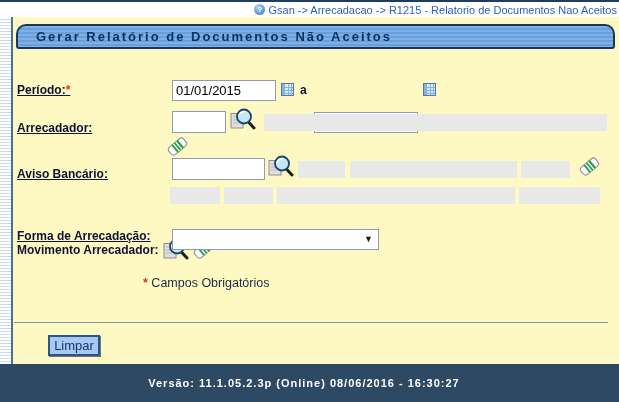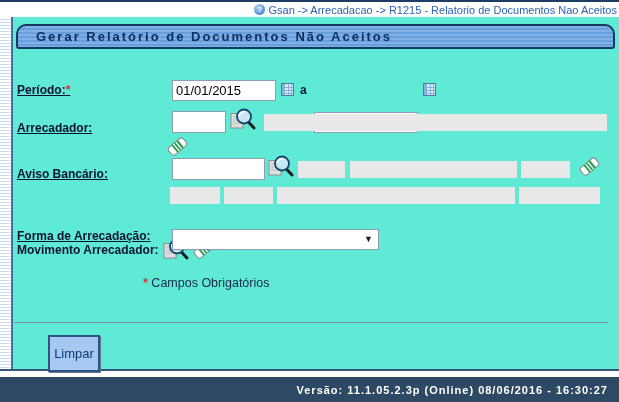--- a/index.html
+++ b/index.html
@@ -15,21 +15,21 @@
              color:#fff;font-size:8px;font-weight:bold;display:flex;
              align-items:center;justify-content:center;cursor:pointer;}
   .breadcrumb{font-size:11px;color:#3060b8;white-space:nowrap;}
 
   
   .page{position:absolute;top:17px;left:0;right:0;height:354px;
         border-bottom:2px solid #35567c;box-sizing:border-box;}
   .stripes{position:absolute;left:0;top:0;bottom:0;width:11px;
            background:repeating-linear-gradient(to bottom,#ffffff 0,#ffffff 2px,#c9dcf4 2px,#c9dcf4 3px);
            border-right:2px solid #48719e;}
-  .panel{position:absolute;left:13px;top:0;right:0;bottom:0;background:#5eead4;}
+  .panel{position:absolute;left:13px;top:0;right:0;bottom:0;background:#fef9c3;}
 
   .title-bar{position:absolute;left:3px;top:7px;right:4px;height:25px;box-sizing:border-box;
              border:2px solid #16385e;border-radius:10px 10px 3px 3px;
              background:repeating-linear-gradient(to bottom,#7fb1e8 0,#7fb1e8 2px,#689ed9 2px,#689ed9 4px);
              display:flex;align-items:center;}
   .title-text{font-size:13px;font-weight:bold;letter-spacing:2px;color:#0c3060;
               padding-left:18px;white-space:nowrap;}
 
   .intro{position:absolute;left:4px;top:42px;font-size:12px;color:#101430;white-space:nowrap;}
 
@@ -54,22 +54,22 @@
   .divider{position:absolute;left:1px;top:305px;width:594px;height:0;
            border-top:1px solid #8090a8;}
 
   .btn{position:absolute;box-sizing:border-box;background:#a7c8f0;border:2px solid #2e5485;
        box-shadow:1px 1px 0 #68788c;color:#0f3a78;font-family:"Liberation Sans",sans-serif;
        font-size:13px;text-align:center;padding:0;cursor:pointer;}
 
   .movrow{position:absolute;left:4px;top:185px;display:flex;align-items:flex-start;gap:4px;margin-top:35px;}
   .movrow .lbl-inline{font-size:12px;font-weight:bold;color:#0e1233;white-space:nowrap;padding-top:6px;}
 
-  .footer{position:absolute;left:0;right:0;bottom:0;height:25px;background:#2d4964;
-          display:flex;align-items:center;justify-content:flex-end;padding-right:11px;box-sizing:border-box;}
+  .footer{position:absolute;left:0;right:0;bottom:0;height:38px;background:#2d4964;
+          display:flex;align-items:center;justify-content:center;padding-right:11px;box-sizing:border-box;}
   .footer-text{color:#fff;font-size:11px;font-weight:bold;letter-spacing:1px;white-space:nowrap;}
 </style>
 </head>
 <body>
 
 <svg width="0" height="0" style="position:absolute">
   <defs>
     <g id="ico-cal">
       <rect x="0.5" y="0.5" width="12" height="12" fill="#dcebf8" stroke="#4a7ab0"></rect>
       <rect x="1" y="1" width="3" height="11" fill="#86b2de"></rect>
@@ -181,20 +181,20 @@
         <span class="sel-arrow">▼</span>
       </div>
 
       <div class="note">
         <span class="req">*</span>
         <span>Campos Obrigatórios</span>
       </div>
 
       <div class="divider"></div>
 
-      <button class="btn" style="left:35px;top:318px;width:52px;height:37px;">Limpar</button>
+      <button class="btn" style="left:35px;top:318px;width:52px;height:21px;">Limpar</button>
     </div>
   </div>
 
   <div class="footer">
     <span class="footer-text">Versão: 11.1.05.2.3p (Online) 08/06/2016 - 16:30:27</span>
   </div>
 </div>
 
 </body></html>

